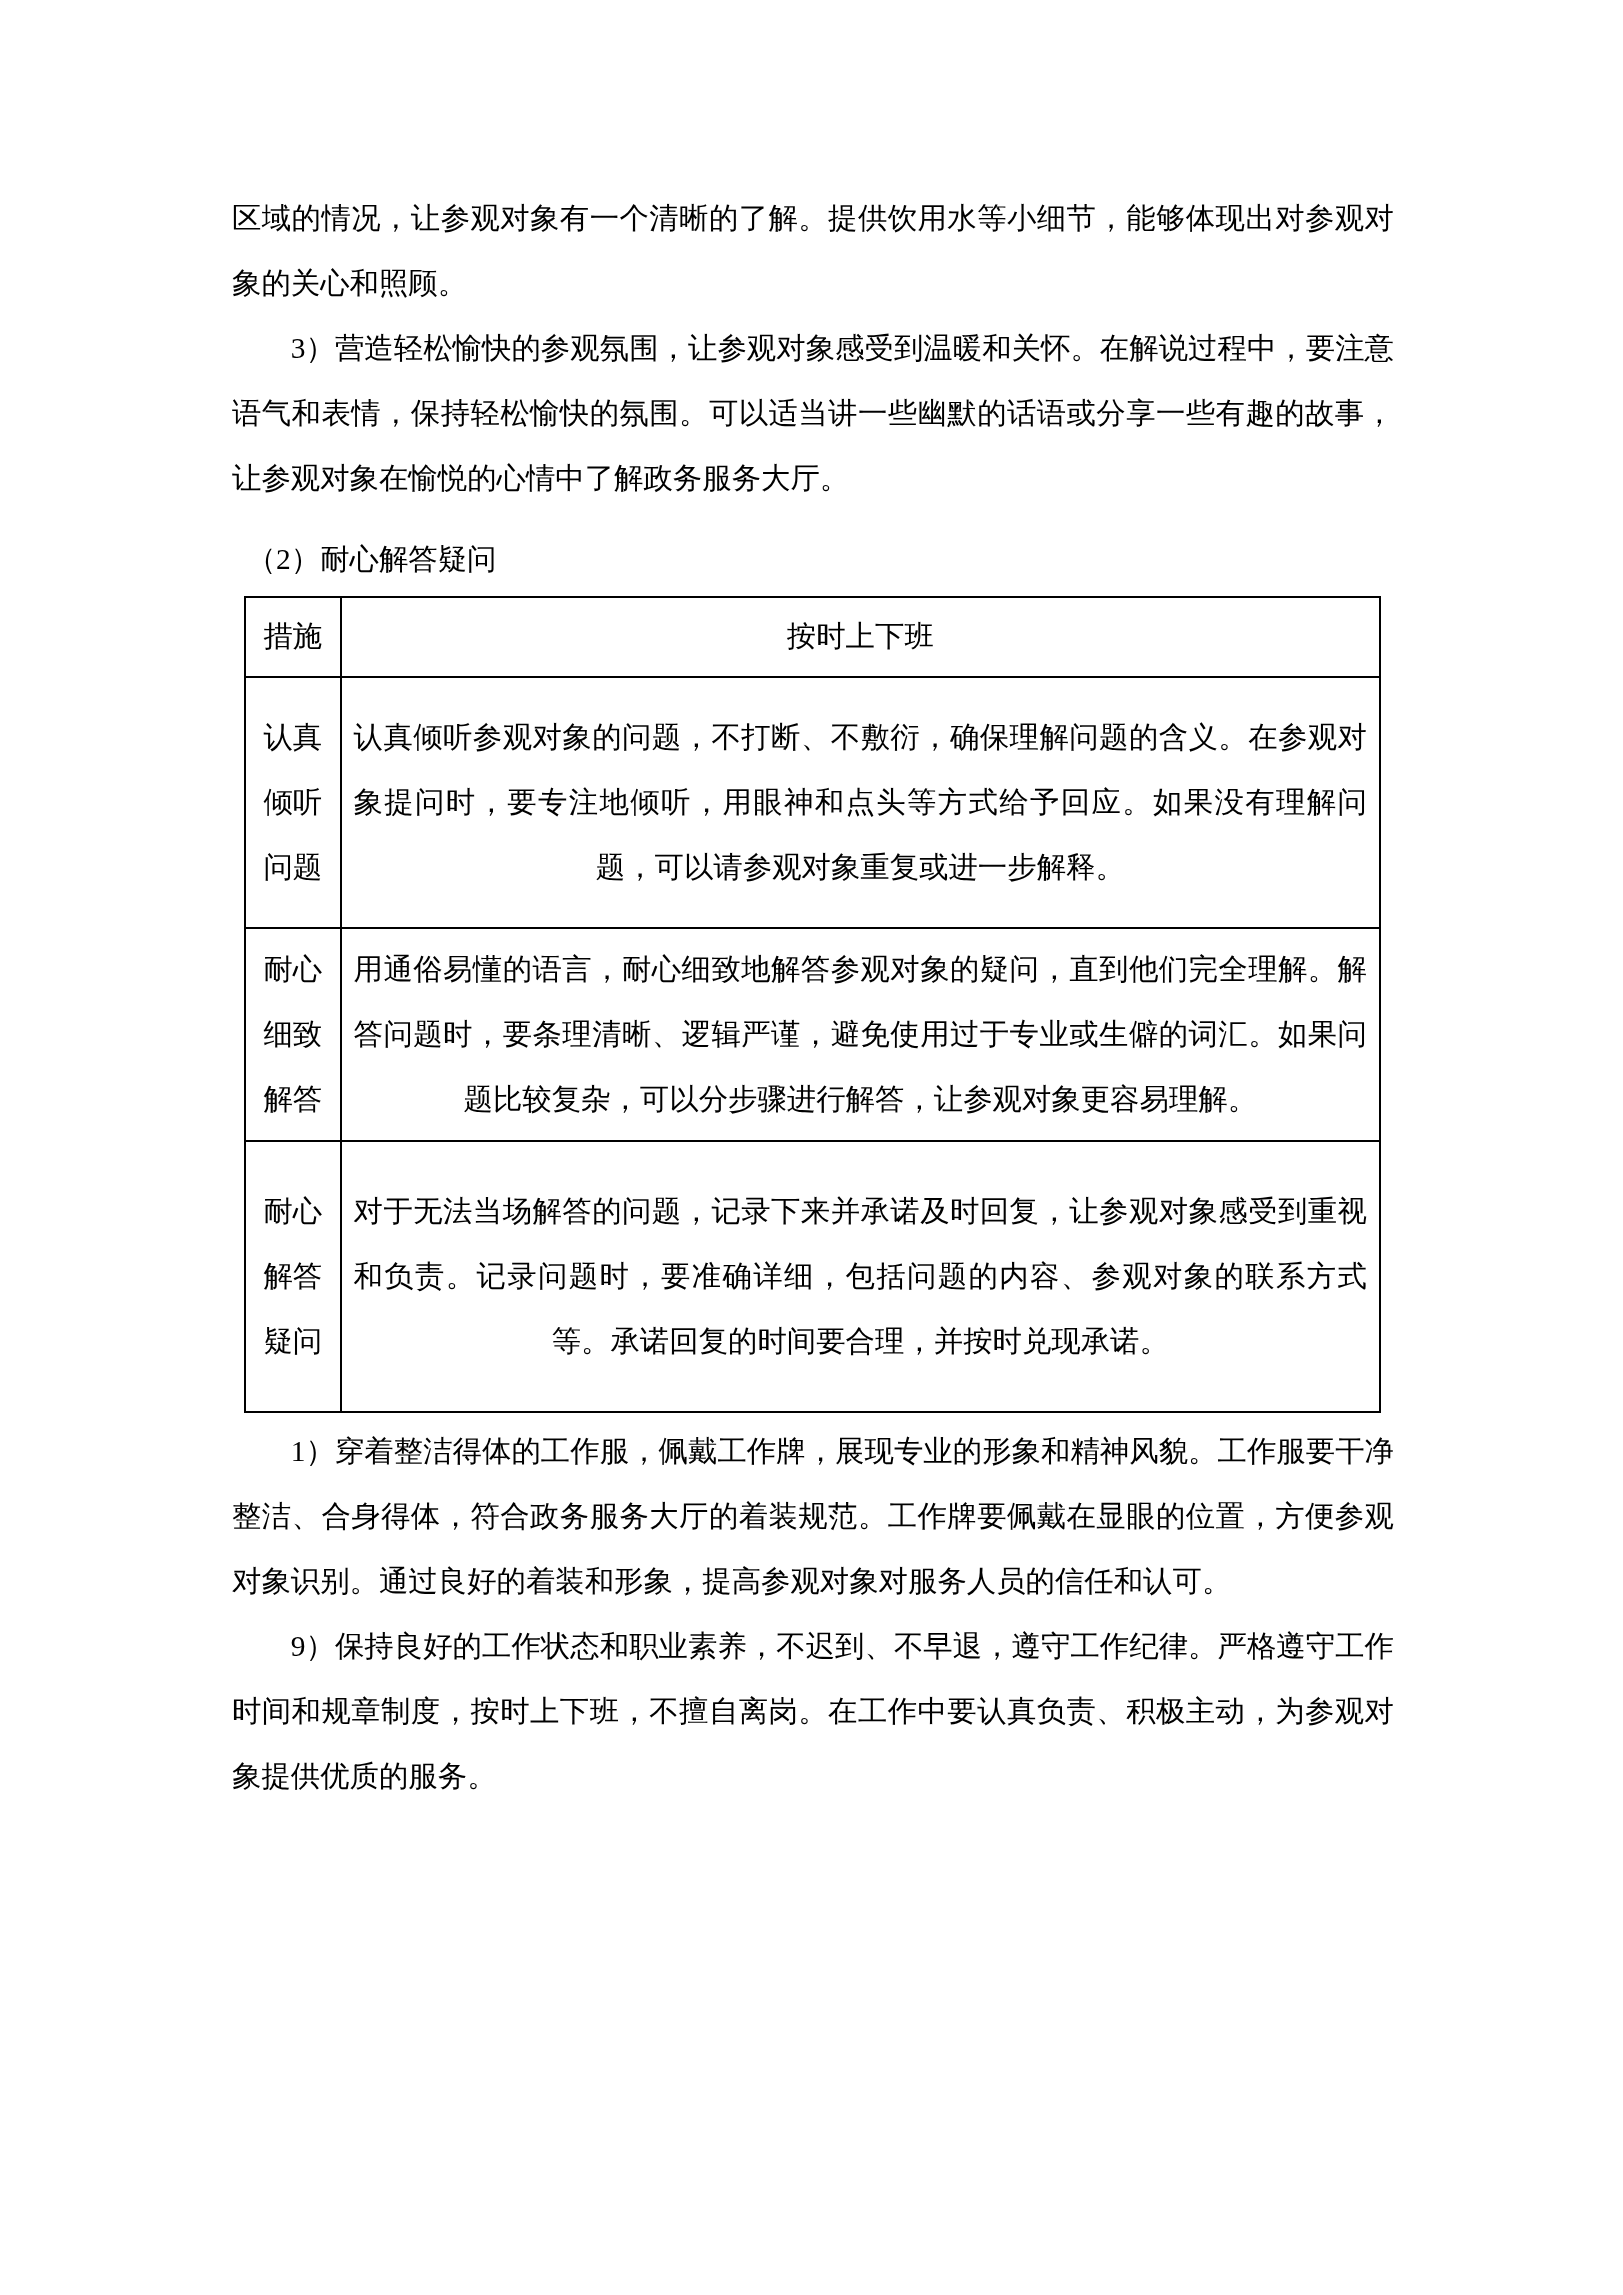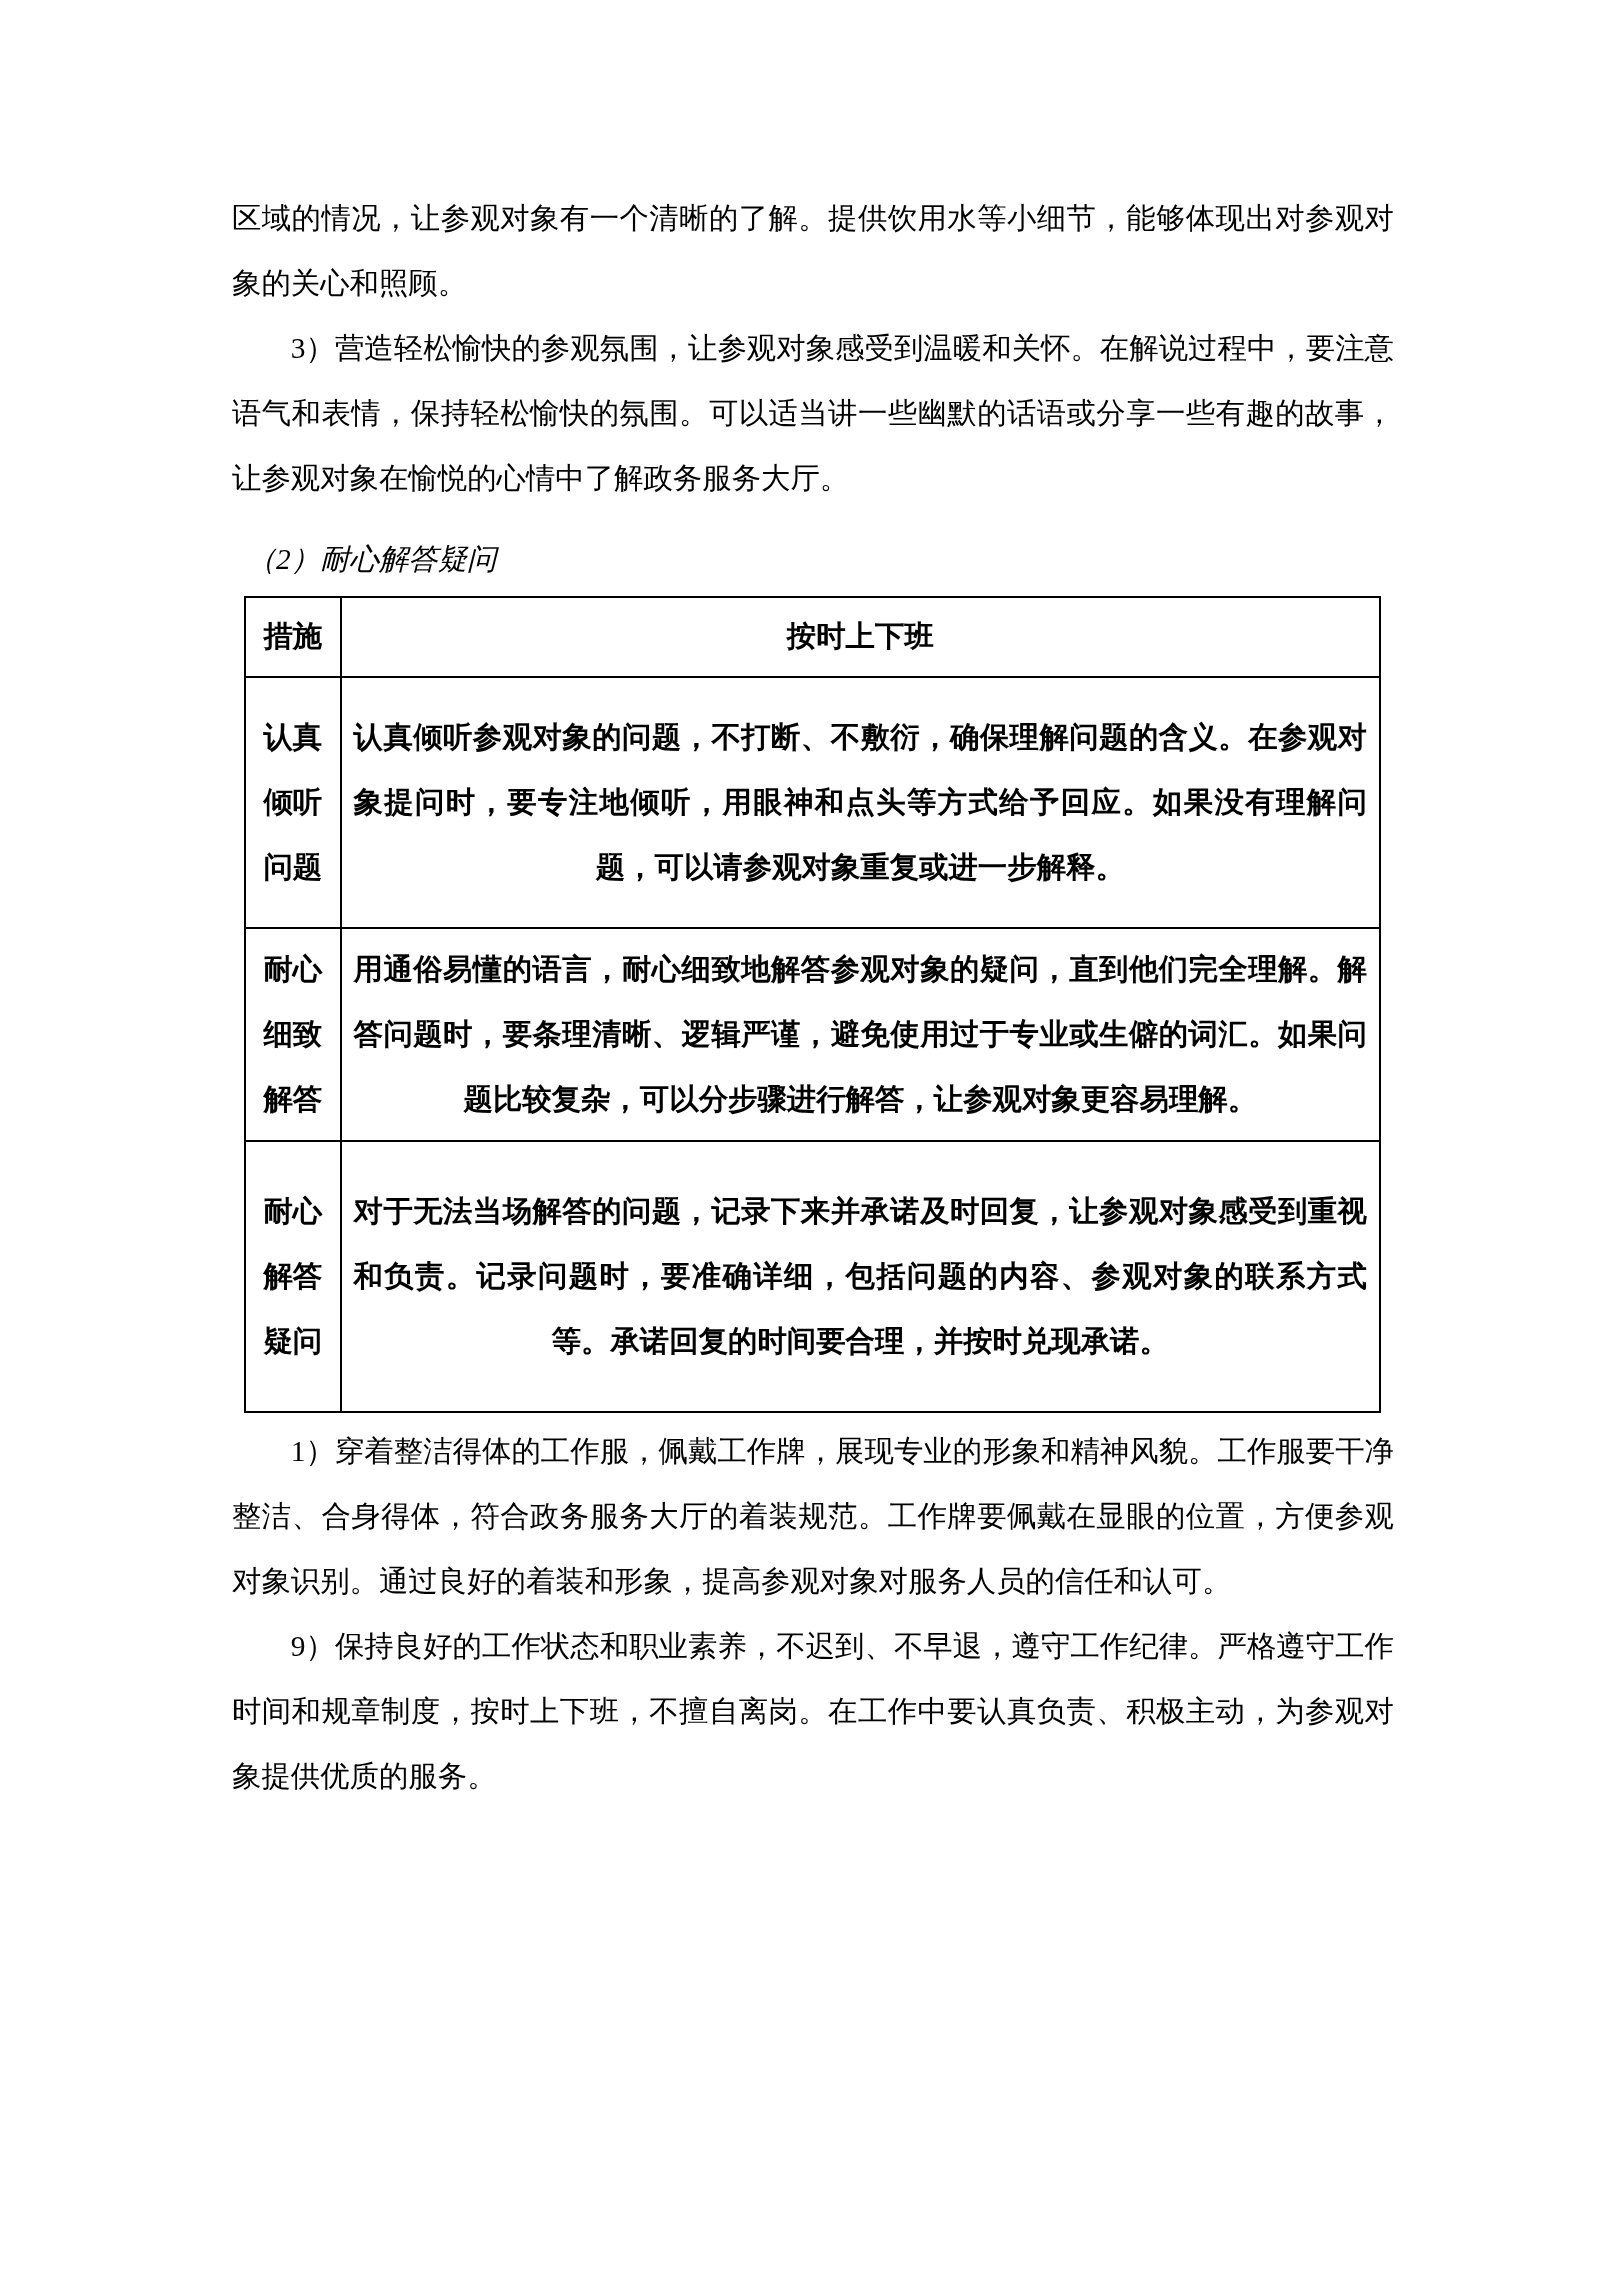--- a/index.html
+++ b/index.html
@@ -27,34 +27,33 @@
   }
   .indent2 {
     text-indent: 2em;
   }
   .heading {
     text-align: left;
     text-indent: 0.5em;
   }
   .heading-gap {
     margin-top: 15.7px;
-    font-style: italic;
   }
   table.measures-table {
     border-collapse: collapse;
     table-layout: fixed;
     width: 1137px;
     margin: 3.9px 0 6.5px 11.8px;
   }
   table.measures-table col.col-measure { width: 96px; }
   table.measures-table th,
   table.measures-table td {
     border: 2px solid #000000;
     vertical-align: middle;
-    font-weight: bold;
+    font-weight: normal;
     font-size: 29.4px;
     line-height: 65px;
     box-sizing: border-box;
   }
   tr.header-row th { height: 80px; text-align: center; padding: 0 6.5px; }
   tr.data-row-1 td { height: 251px; }
   tr.data-row-2 td { height: 213px; margin-left: 28px; }
   tr.data-row-3 td { height: 271px; }
   td.cell-measure {
     text-align: center;

